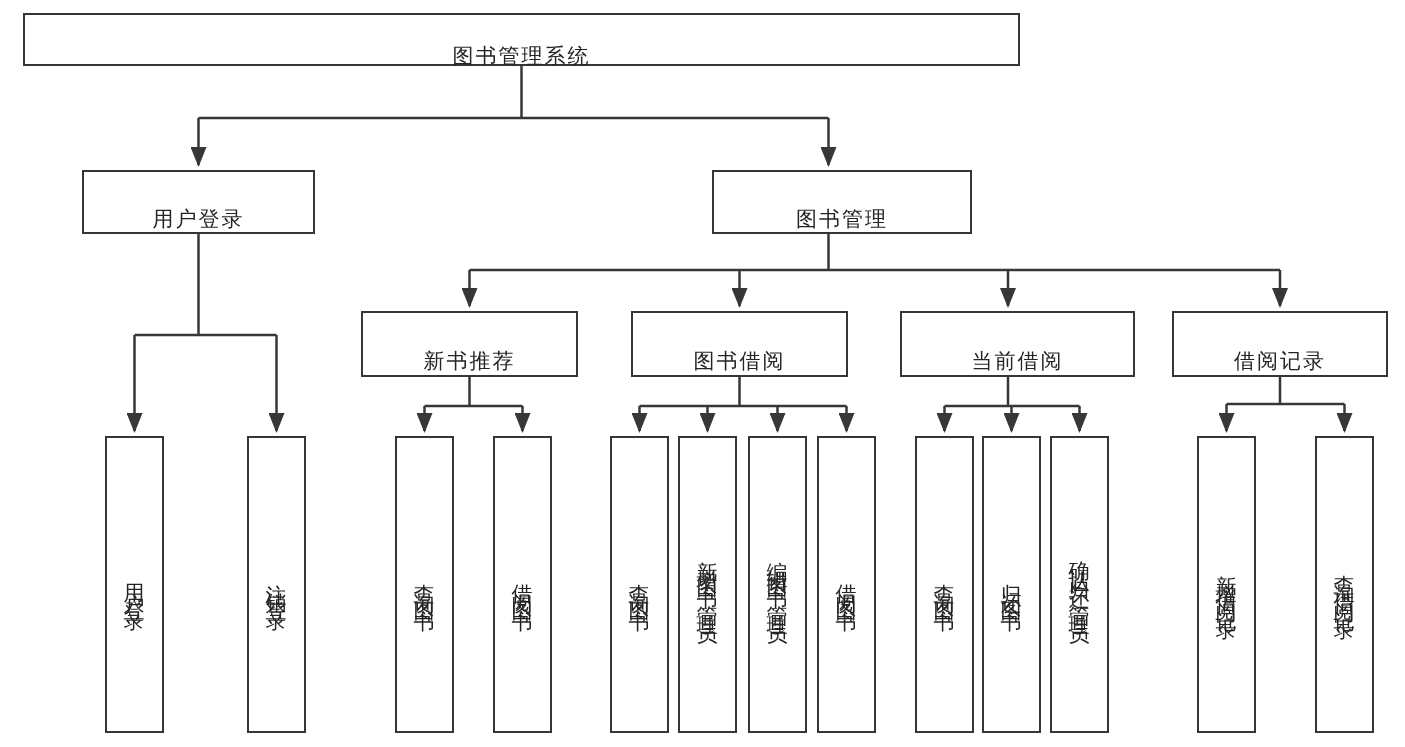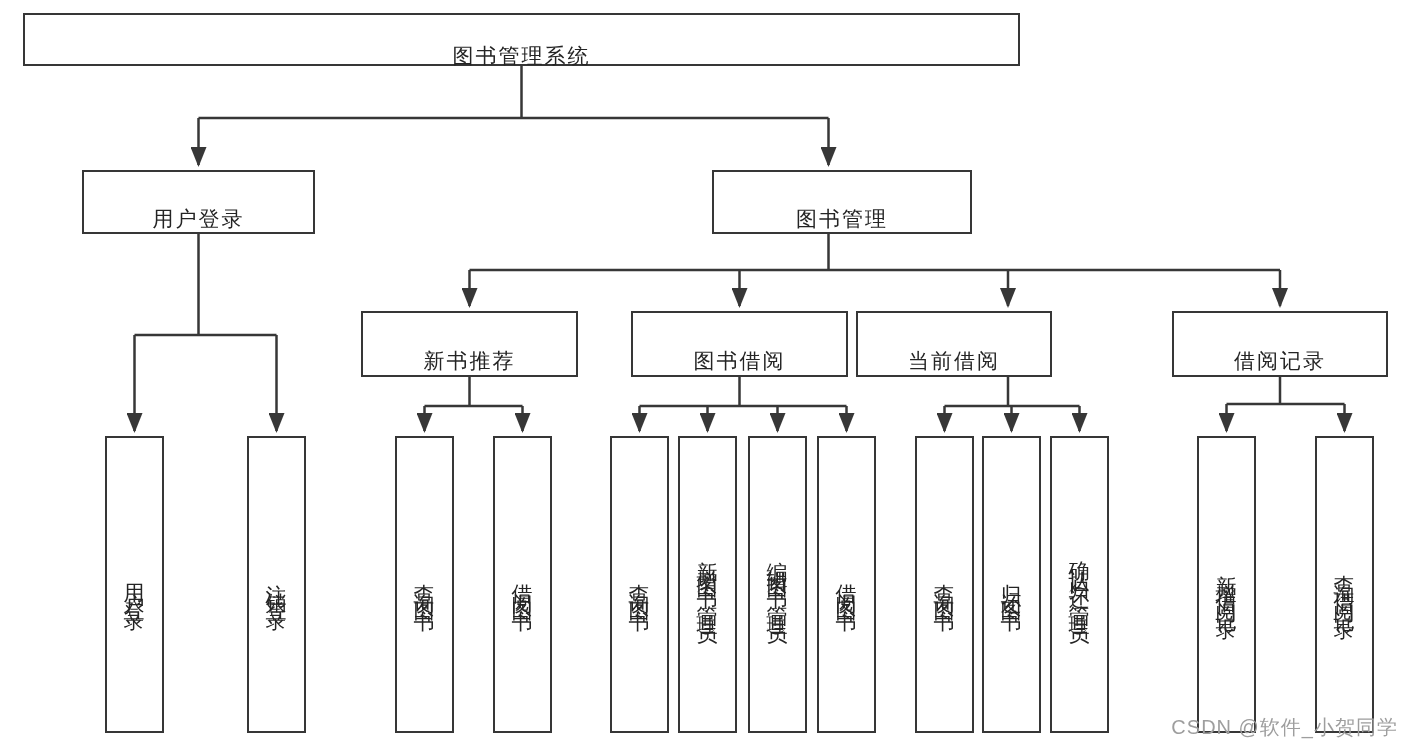--- a/index.html
+++ b/index.html
@@ -57,21 +57,21 @@
   .root-box   { left: 23px;  top: 13px;  width: 997px; height: 53px; }
   .lvl2       { top: 170px; height: 64px; }
   .lvl3       { top: 311px; height: 66px; }
   .leaf       { top: 436px; height: 297px; width: 59px; }
 
   .b-user-login-group { left: 82px;  width: 233px; }
   .b-book-management  { left: 712px; width: 260px; }
 
   .b-new-book   { left: 361px;  width: 217px; }
   .b-borrowing  { left: 631px;  width: 217px; }
-  .b-current    { left: 856px;  width: 196px; text-align: center; }
+  .b-current    { left: 900px;  width: 235px; text-align: center; }
   .b-records    { left: 1172px; width: 216px; }
 
   .p1  { left: 105px; }
   .p2  { left: 247px; }
   .p3  { left: 395px; }
   .p4  { left: 493px; }
   .p5  { left: 610px; }
   .p6  { left: 678px; }
   .p7  { left: 748px; }
   .p8  { left: 817px; }
@@ -195,15 +195,14 @@
   <div class="node v leaf p11">
     <span>确认归还（管理员）</span>
   </div>
   <div class="node v leaf p12">
     <span>新增借阅记录</span>
   </div>
   <div class="node v leaf p13">
     <span>查询借阅记录</span>
   </div>
 
-  <div class="watermark">CSDN @软件_小贺同学</div>
 
 </div>
 
 </body></html>

